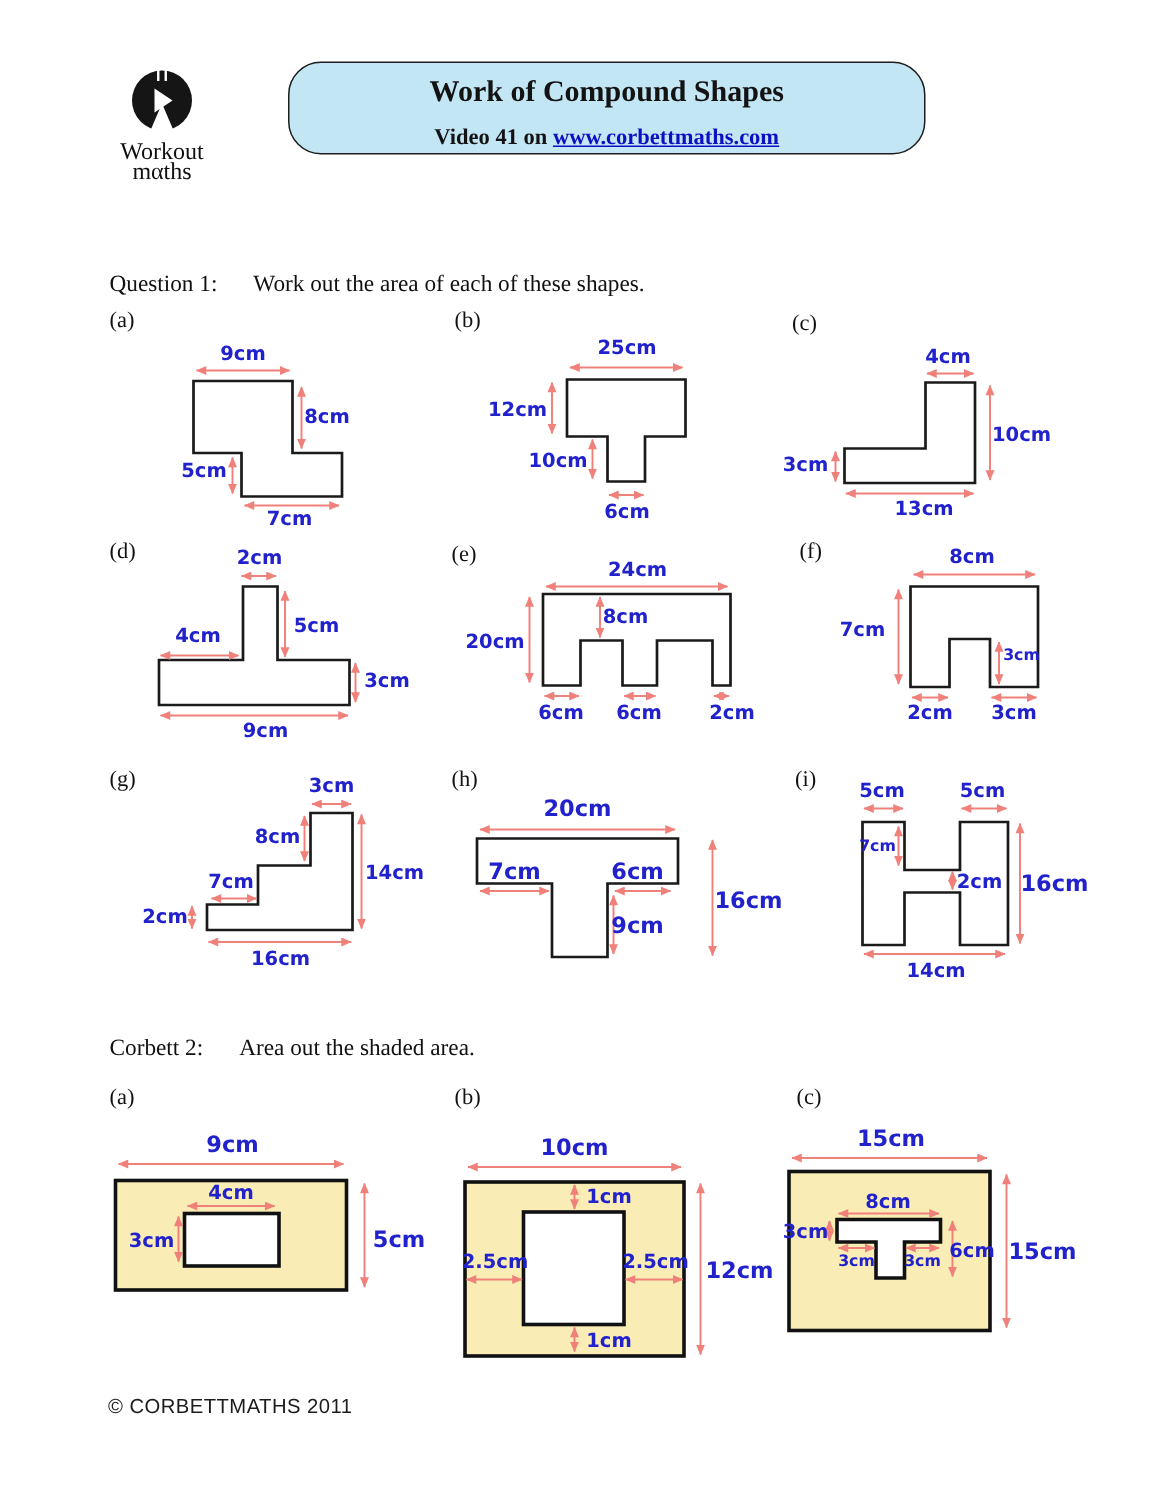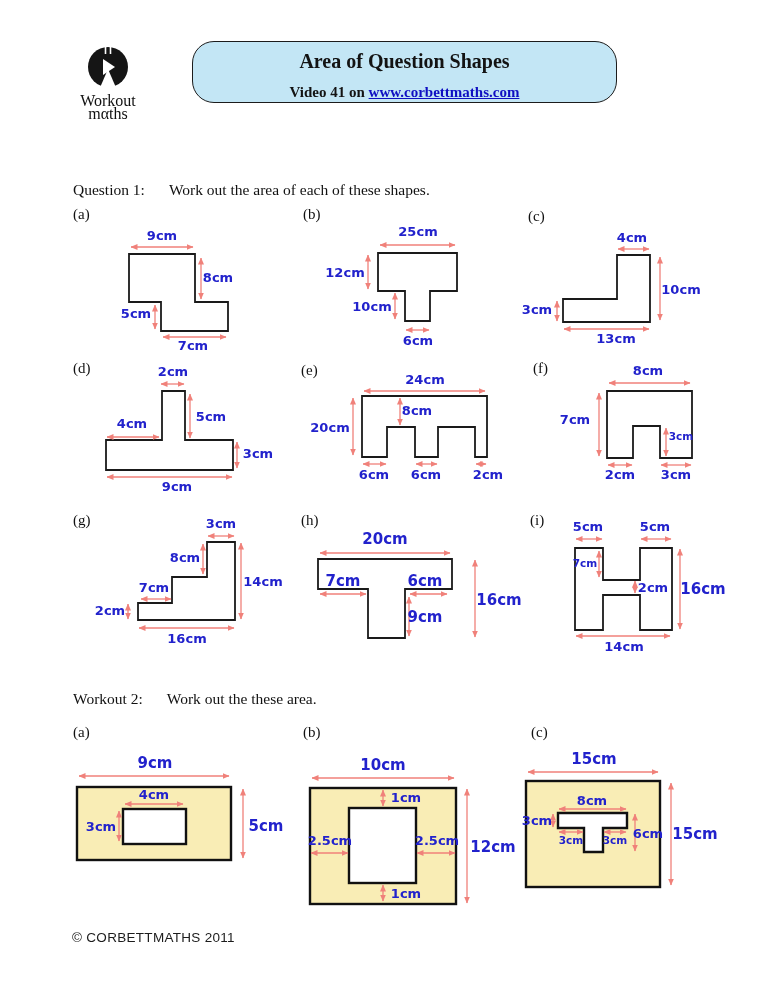--- a/index.html
+++ b/index.html
@@ -61,21 +61,21 @@
       <polygon points="22,27 13,48 31,48" fill="#ffffff"></polygon>
       <polygon points="17,17 29,25 17,33" fill="#ffffff"></polygon>
       <line x1="19.5" y1="3" x2="19.5" y2="12" stroke="#ffffff" stroke-width="1.6"></line>
       <line x1="24.5" y1="3" x2="24.5" y2="12" stroke="#ffffff" stroke-width="1.6"></line>
     </svg>
     <div class="logo-txt">Workout</div>
     <div class="logo-txt">mαths</div>
   </div>
 
   <div class="abs title-box">
-    <div class="title-main">Area of Question Shapes</div>
+    <div class="title-main">Work of Compound Shapes</div>
     <div class="title-sub"><span>Video 41 on </span><a href="#">www.corbettmaths.com</a></div>
   </div>
 
 
   <div class="abs heading" style="left:73px;top:181px;">
     <span class="qlabel">Question 1:</span><span>Work out the area of each of these shapes.</span>
   </div>
 
   <div class="abs letter" style="left:73px;top:206px;">(a)</div>
   <div class="abs letter" style="left:303px;top:206px;">(b)</div>
@@ -207,21 +207,21 @@
     <text class="dim sm" x="60" y="57">7cm</text>
     <line class="arrow" marker-start="url(#as)" marker-end="url(#ae)" x1="110" y1="71" x2="110" y2="83"></line>
     <text class="dim" x="128" y="82">2cm</text>
     <line class="arrow" marker-start="url(#as)" marker-end="url(#ae)" x1="155" y1="39" x2="155" y2="119"></line>
     <text class="dim lg" x="178" y="84">16cm</text>
     <line class="arrow" marker-start="url(#as)" marker-end="url(#ae)" x1="51" y1="126" x2="145" y2="126"></line>
     <text class="dim" x="99" y="141">14cm</text>
   </svg>
 
   <div class="abs heading" style="left:73px;top:690px;">
-    <span class="qlabel">Workout 2:</span><span>Work out the these area.</span>
+    <span class="qlabel">Corbett 2:</span><span>Area out the shaded area.</span>
   </div>
 
   <div class="abs letter" style="left:73px;top:724px;">(a)</div>
   <div class="abs letter" style="left:303px;top:724px;">(b)</div>
   <div class="abs letter" style="left:531px;top:724px;">(c)</div>
 
   <svg class="abs" style="left:60px;top:745px;" width="235" height="135">
     <rect class="shaded" x="17" y="42" width="154" height="73"></rect>
     <rect class="hole" x="63" y="64" width="63" height="35"></rect>
     <line class="arrow" marker-start="url(#as)" marker-end="url(#ae)" x1="19" y1="31" x2="169" y2="31"></line>

